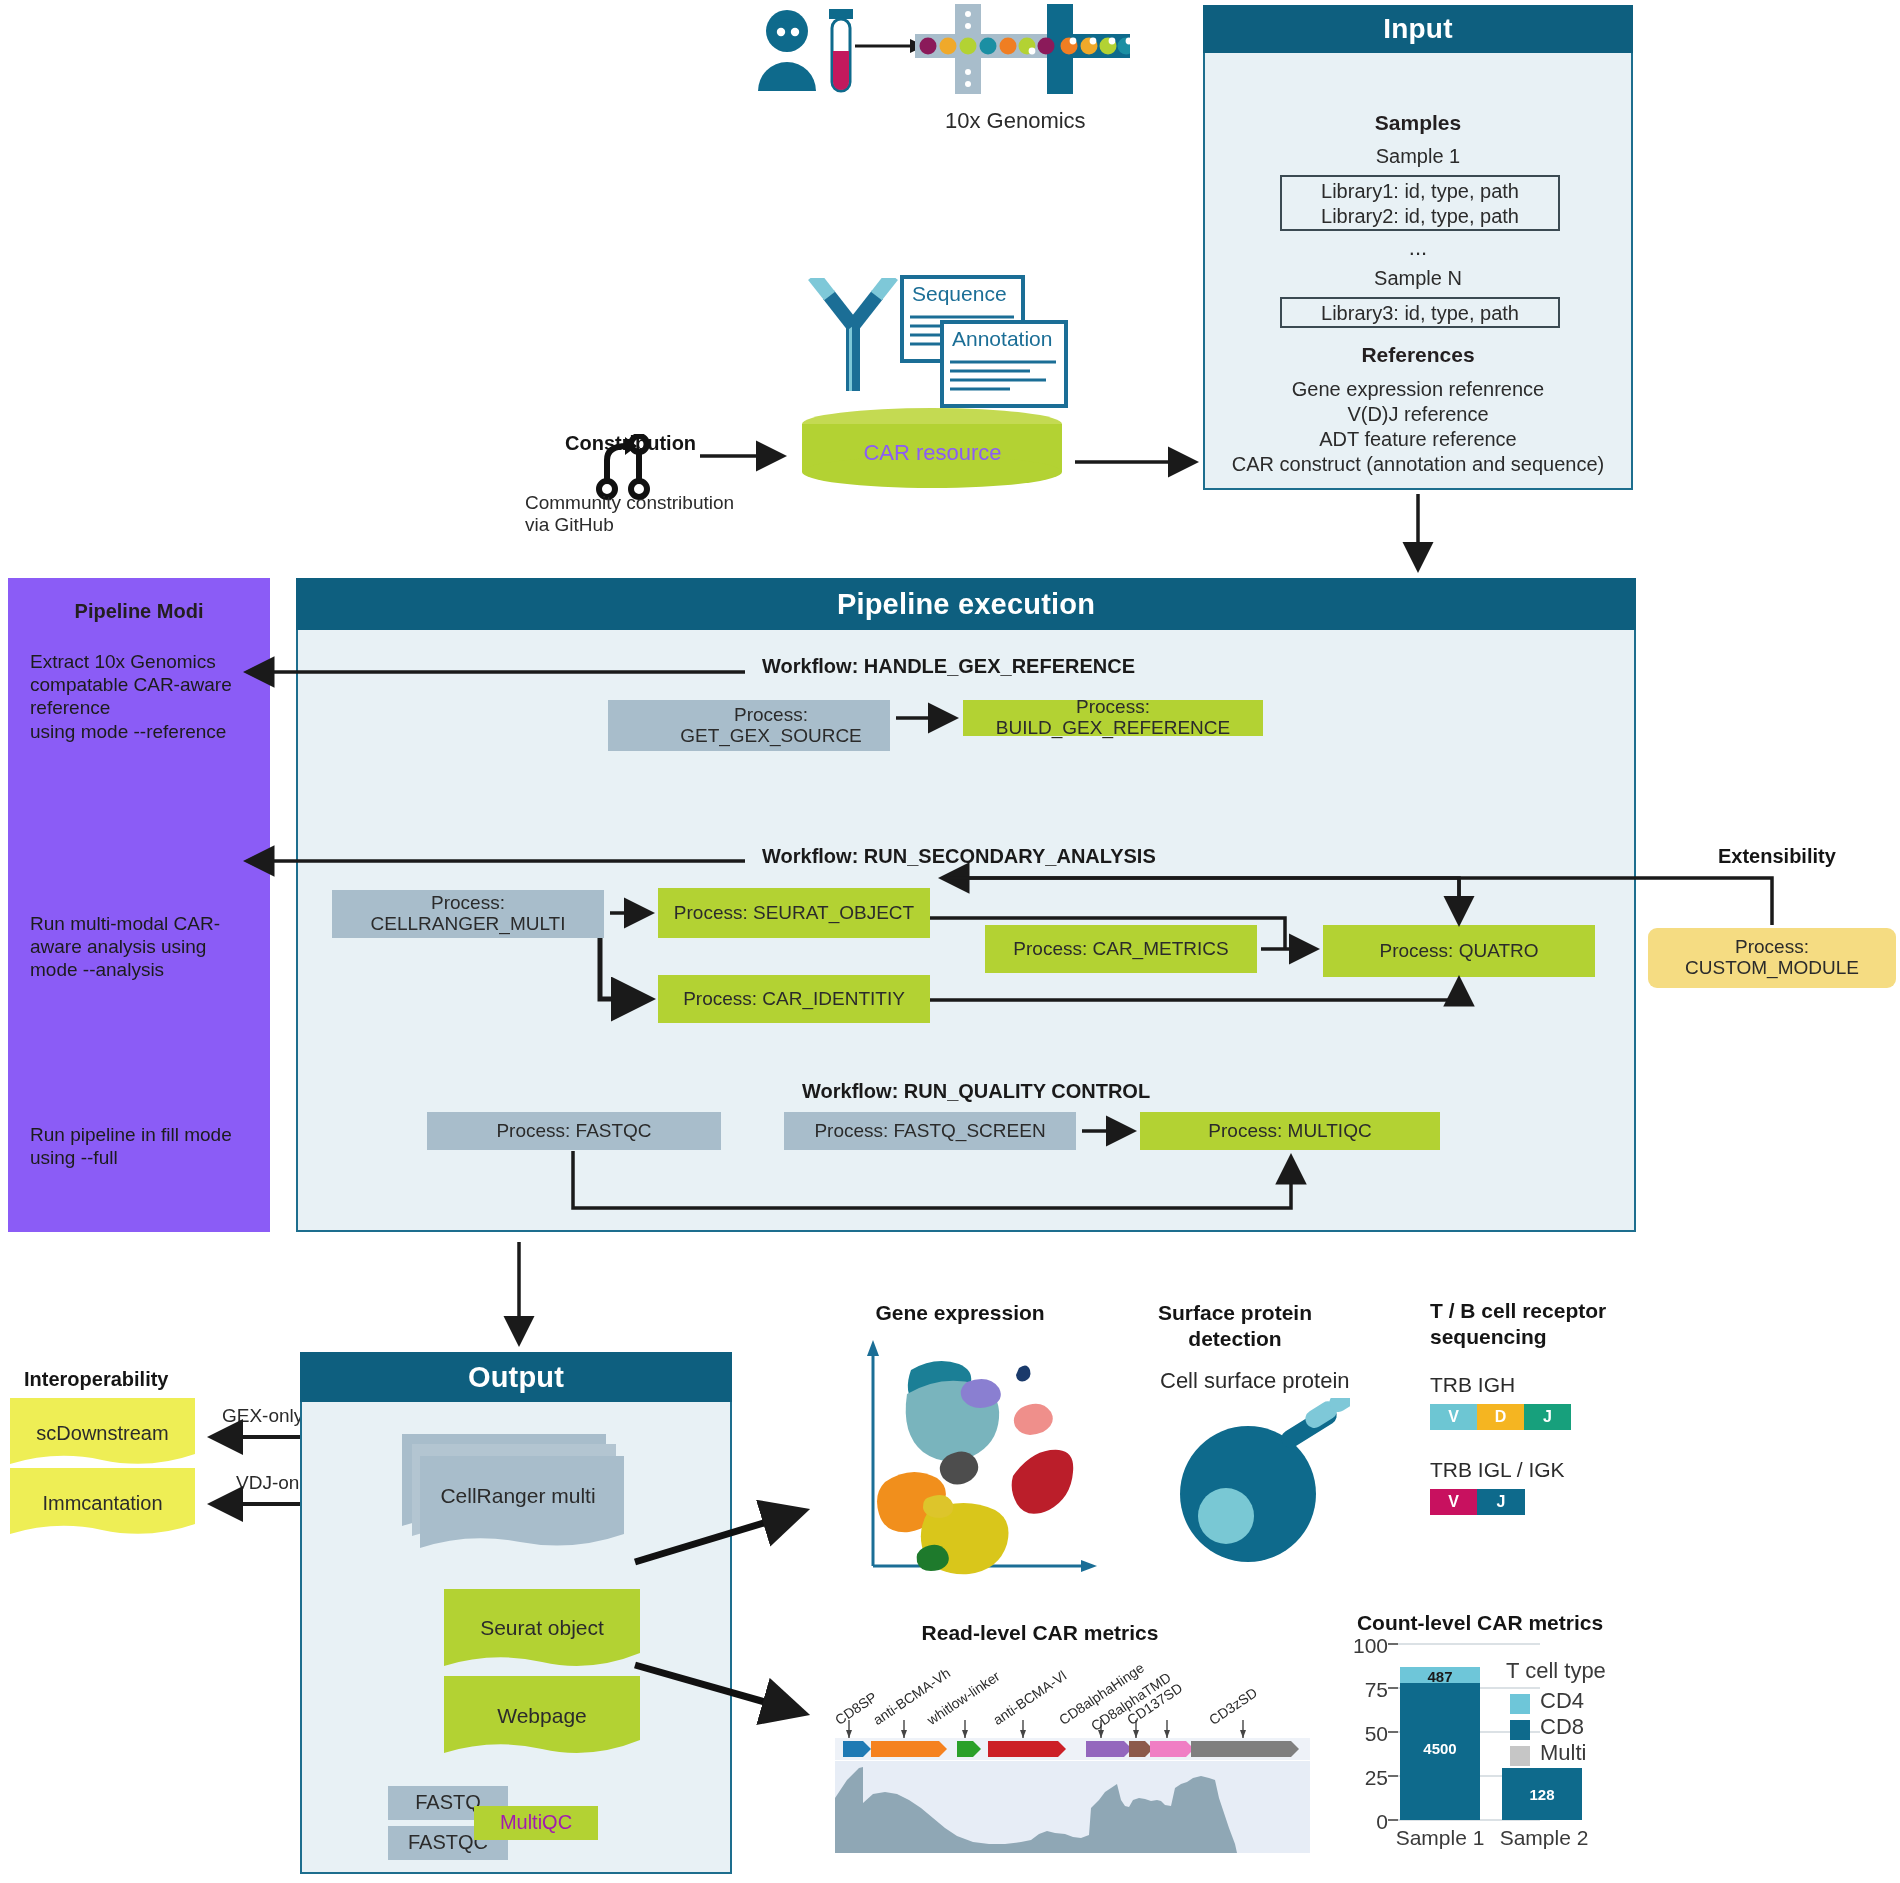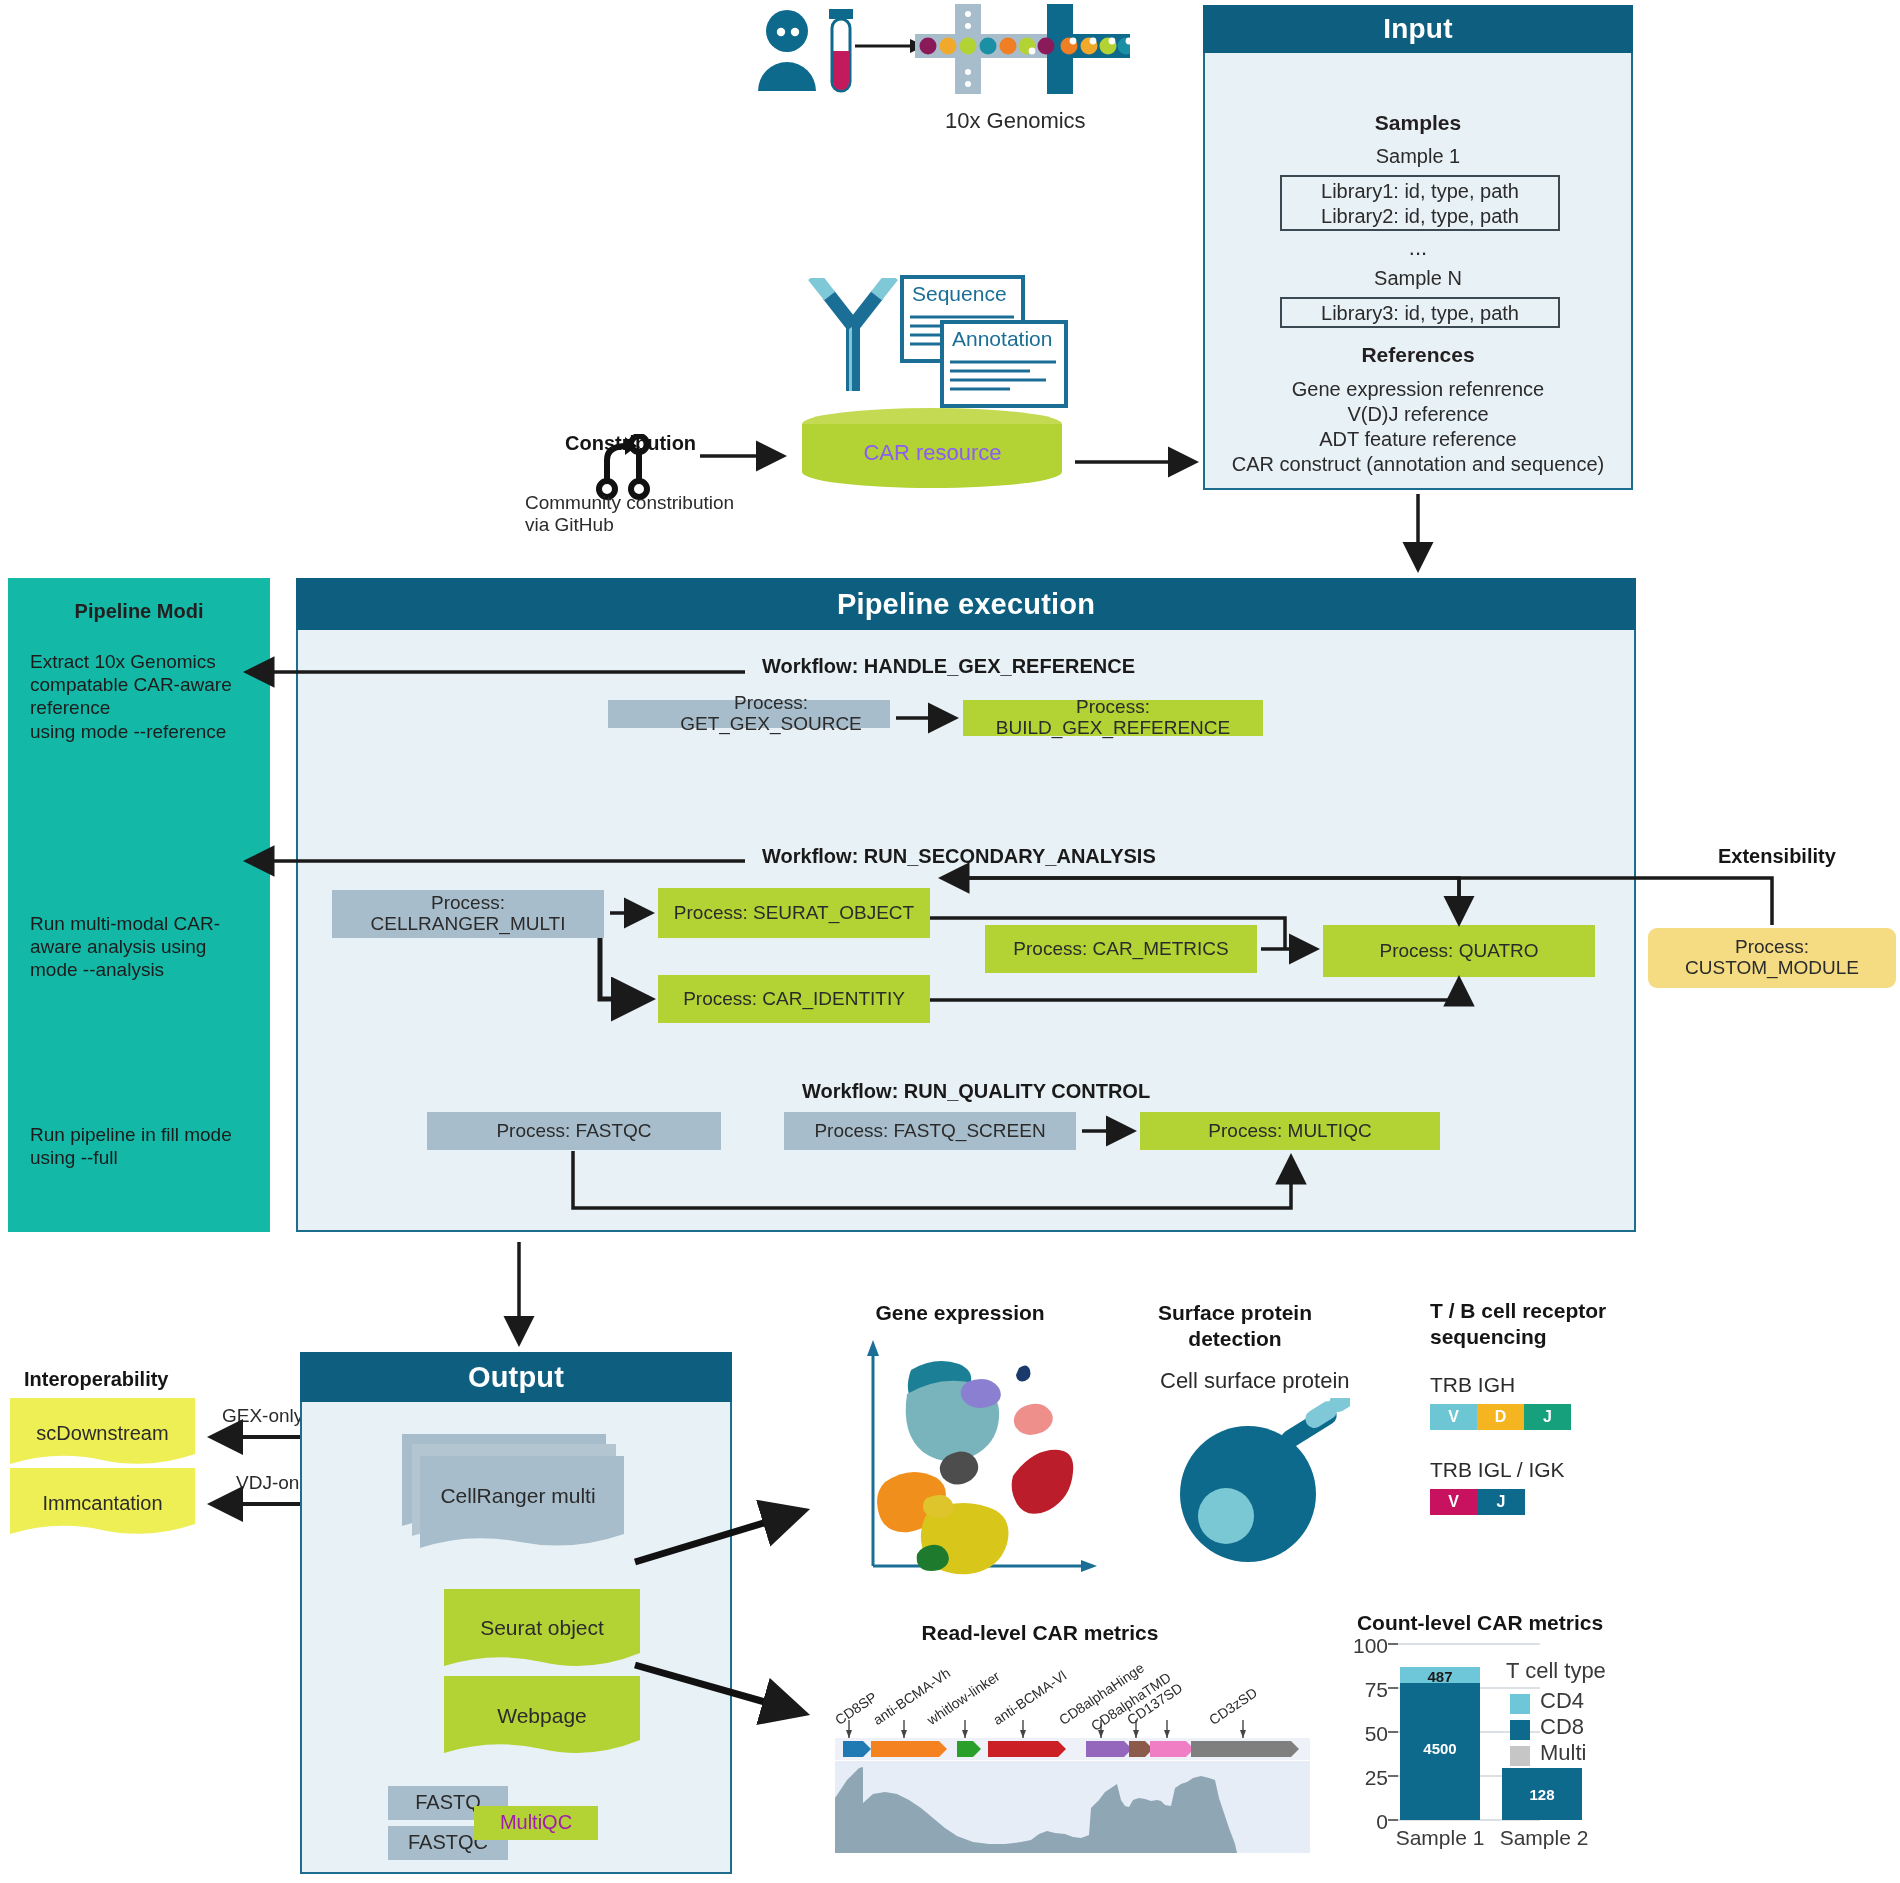--- a/index.html
+++ b/index.html
@@ -16,21 +16,21 @@
   
   .proc{position:absolute;box-sizing:border-box;display:flex;
         align-items:center;justify-content:center;
         font-size:19px;color:#2b2b2b;text-align:center;line-height:1.1;}
   .proc.grey{background:#a8bdcb;}
   .proc.green{background:#b3d233;}
   .proc.yellow{background:#f5dc82;}
   .wf-label{position:absolute;font-weight:bold;font-size:20px;color:#1a1a1a;
             white-space:nowrap;}
   
-  #pipeline-modi{background:#14b8a6;}
+  #pipeline-modi{background:#8b5cf6;}
   .modi-title{position:absolute;font-weight:bold;font-size:20px;
               text-align:center;width:100%;}
   .modi-text{position:absolute;font-size:19px;line-height:1.22;color:#1c1c1c;}
   
   svg.ov{position:absolute;left:0;top:0;width:1900px;height:1883px;
          pointer-events:none;}
   
   .lbl{position:absolute;font-size:19px;color:#2b2b2b;white-space:nowrap;}
   .lbl-b{position:absolute;font-size:20px;font-weight:bold;color:#151515;
          white-space:nowrap;}
@@ -212,21 +212,21 @@
   <div class="modi-text" style="left:22px;top:545px;width:240px;white-space:pre-line;">Run pipeline in fill mode
 using --full</div>
 </div>
 
 <div class="panel" style="left:296px;top:578px;width:1340px;height:654px;">
   <div class="panel-header" style="height:52px;line-height:52px;font-size:29px;">Pipeline execution</div>
   <div class="panel-body" style="height:602px;"></div>
 </div>
 
 <div class="wf-label" style="left:762px;top:655px;">Workflow: HANDLE_GEX_REFERENCE</div>
-<div class="proc grey" style="left:608px;top:700px;width:282px;height:28px;padding-left:44px;">Process: GET_GEX_SOURCE</div>
+<div class="proc grey" style="left:608px;top:700px;width:282px;height:51px;padding-left:44px;">Process: GET_GEX_SOURCE</div>
 <div class="proc green" style="left:963px;top:700px;width:300px;height:36px;">Process: BUILD_GEX_REFERENCE</div>
 
 <div class="wf-label" style="left:762px;top:845px;">Workflow: RUN_SECONDARY_ANALYSIS</div>
 <div class="proc grey" style="left:332px;top:890px;width:272px;height:48px;">Process: CELLRANGER_MULTI</div>
 <div class="proc green" style="left:658px;top:888px;width:272px;height:50px;">Process: SEURAT_OBJECT</div>
 <div class="proc green" style="left:985px;top:925px;width:272px;height:48px;">Process: CAR_METRICS</div>
 <div class="proc green" style="left:1323px;top:925px;width:272px;height:52px;">Process: QUATRO</div>
 <div class="proc green" style="left:658px;top:975px;width:272px;height:48px;">Process: CAR_IDENTITIY</div>
 
 <div class="lbl-b" style="left:1718px;top:845px;">Extensibility</div>

